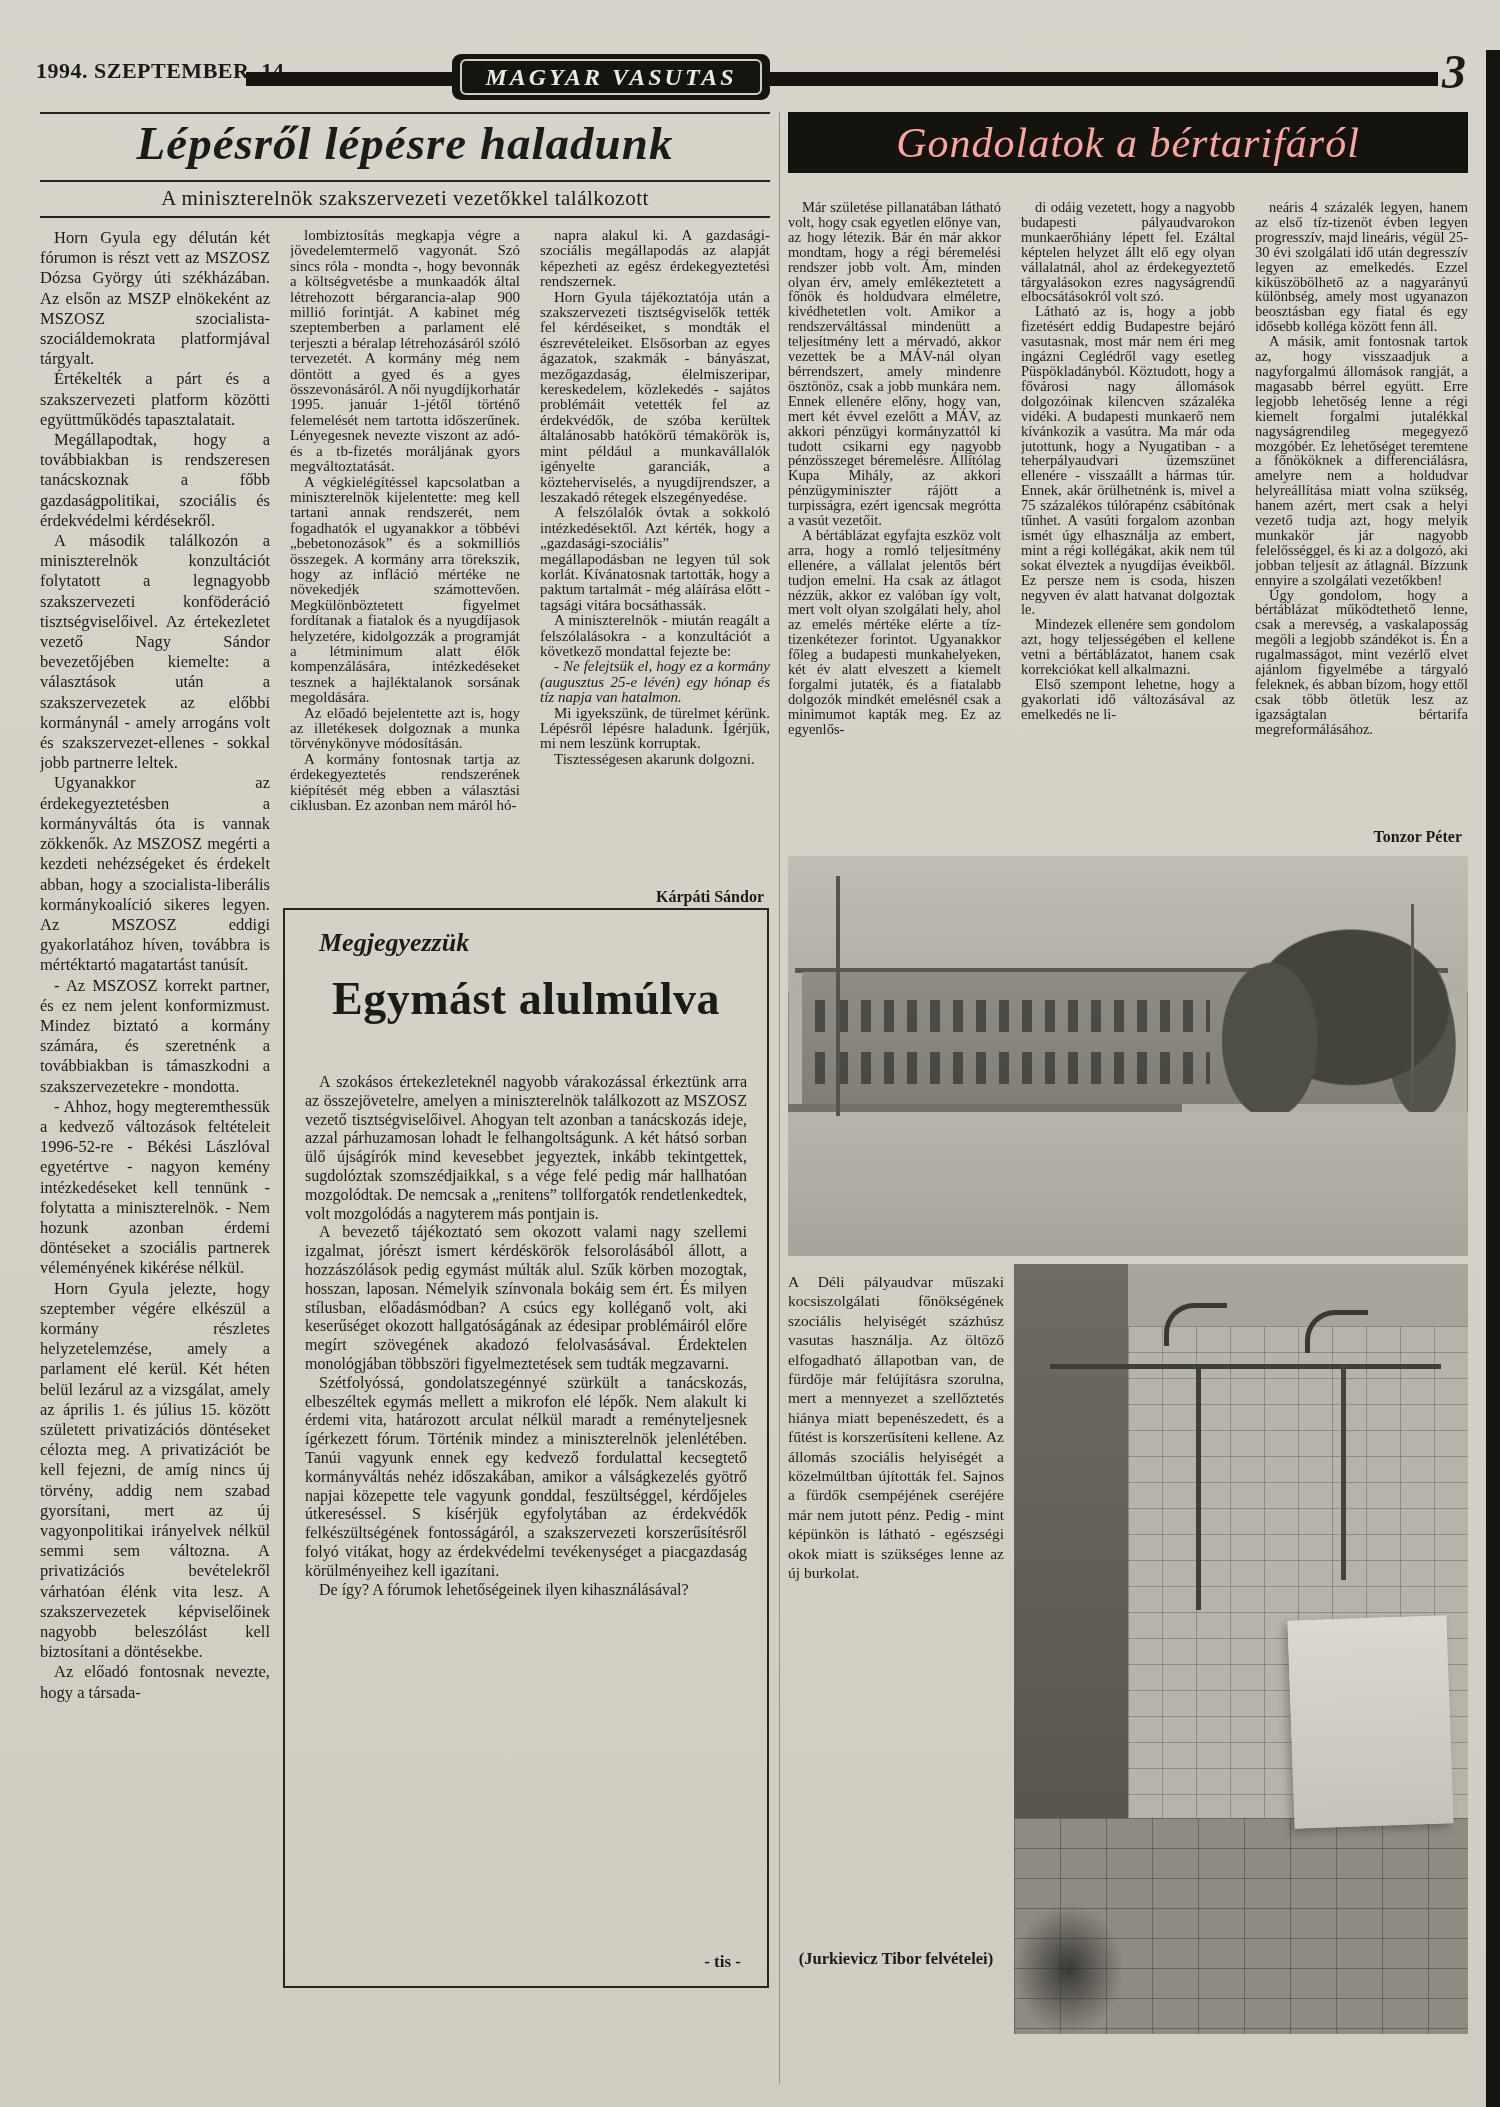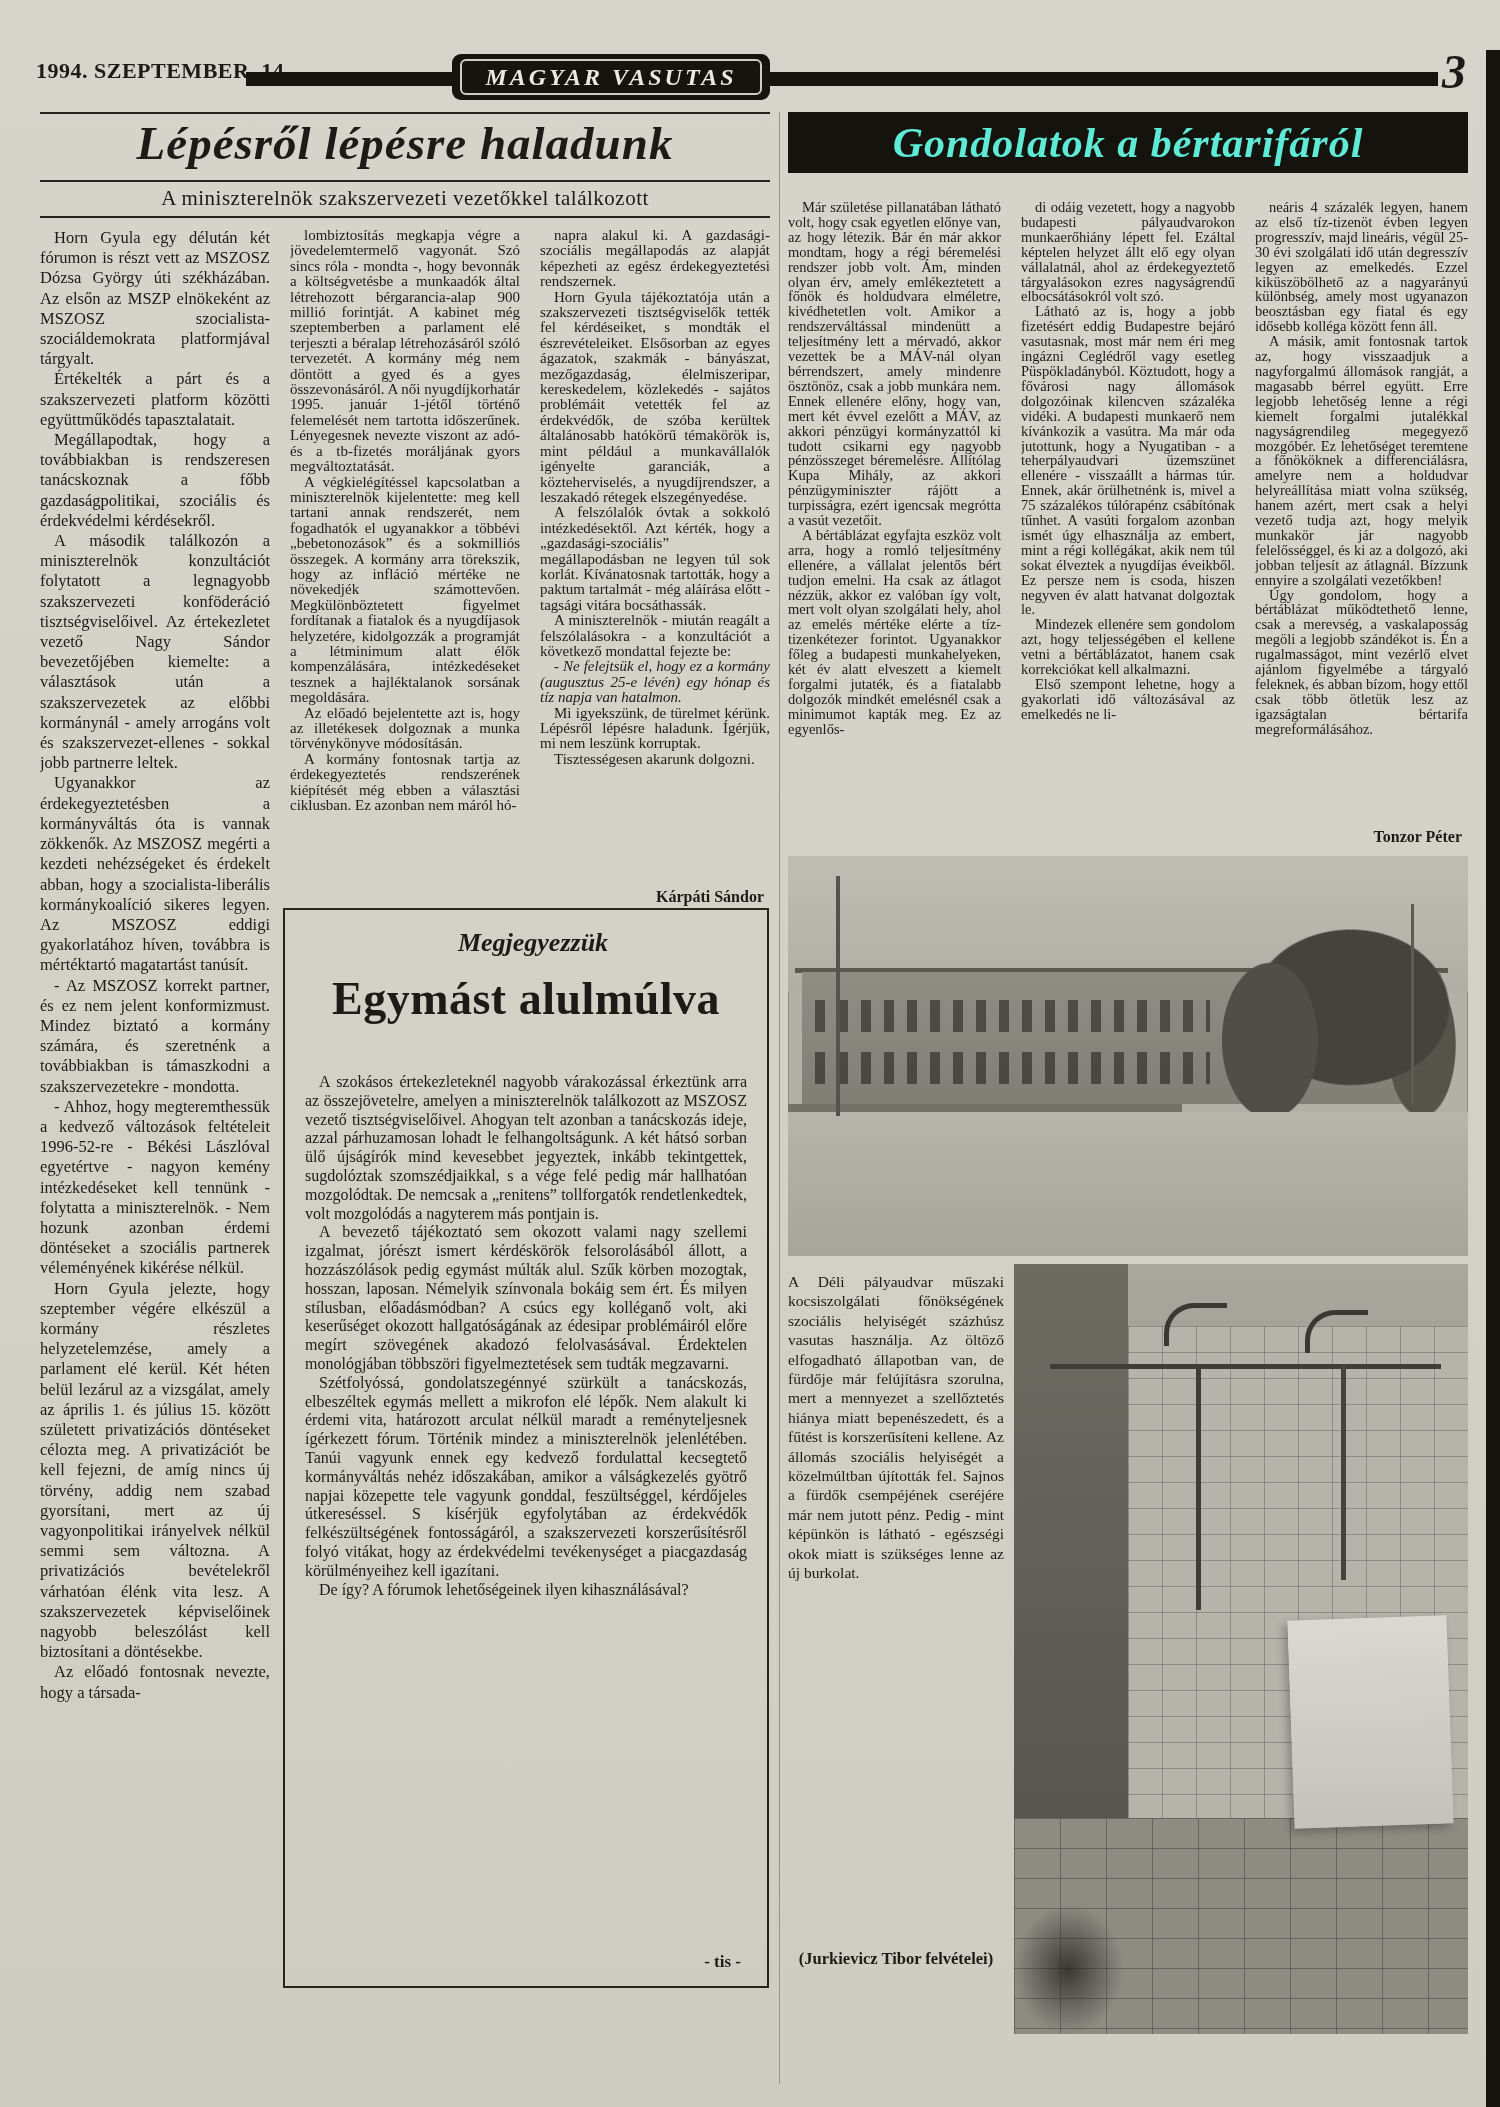--- a/index.html
+++ b/index.html
@@ -24,21 +24,21 @@
 
   
   .lt-rule{position:absolute;left:40px;width:730px;height:2px;background:#26241e;}
   .lt-title{position:absolute;left:40px;top:116px;width:730px;text-align:center;
     font-size:47px;font-style:italic;font-weight:700;letter-spacing:1px;}
   .lt-sub{position:absolute;left:40px;top:186px;width:730px;text-align:center;font-size:21px;letter-spacing:.5px;}
 
   
   .rt-bar{position:absolute;left:788px;top:112px;width:680px;height:61px;background:#14130e;
     display:flex;align-items:center;justify-content:center;}
-  .rt-title{color:#5eead4;font-size:42px;font-weight:700;font-style:italic;letter-spacing:1px;white-space:nowrap;}
+  .rt-title{color:#fca5a5;font-size:42px;font-weight:400;font-style:italic;letter-spacing:1px;white-space:nowrap;}
 
   
   .col{position:absolute;text-align:justify;hyphens:auto;}
   .para{margin:0;text-indent:14px;}
   .italic{font-style:italic;}
   .byline{text-align:right;font-weight:700;padding-right:6px;font-size:16px;flex:0 0 auto;}
   .flow{flex:1 1 auto;min-height:0;overflow:hidden;}
 
   .lcol1{left:40px;top:228px;width:230px;height:1856px;font-size:16.5px;line-height:20.2px;overflow:hidden;}
   .lcol2{left:290px;top:228px;width:230px;height:676px;font-size:15px;line-height:15.4px;overflow:hidden;}
@@ -46,21 +46,21 @@
     display:flex;flex-direction:column;}
 
   .rcol{font-size:14.5px;line-height:14.9px;}
   .rcol1{left:788px;top:200px;width:213px;height:645px;overflow:hidden;}
   .rcol2{left:1021px;top:200px;width:214px;height:645px;overflow:hidden;}
   .rcol3{left:1255px;top:200px;width:213px;height:645px;display:flex;flex-direction:column;}
 
   
   .box{position:absolute;left:283px;top:908px;width:486px;height:1080px;border:2px solid #26241e;
     box-sizing:border-box;padding:16px 20px 14px;display:flex;flex-direction:column;}
-  .box-kicker{font-size:26px;font-weight:700;font-style:italic;margin:2px 0 4px 14px;text-align:center;}
+  .box-kicker{font-size:26px;font-weight:700;font-style:italic;margin:2px 0 4px 14px;}
   .box-title{font-size:46px;font-weight:700;text-align:center;margin:10px 0 16px;letter-spacing:.5px;}
   .box-flow{flex:1 1 auto;min-height:0;overflow:hidden;font-size:16px;line-height:18.8px;text-align:justify;hyphens:auto;margin-top:32px;}
   .box .byline{font-size:17px;margin-top:8px;}
 
   
   .photo1{position:absolute;left:788px;top:856px;width:680px;height:400px;background:#b3b0a7;
     overflow:hidden;box-shadow:inset 0 0 0 1px #8b887f;}
   .p1-sky{position:absolute;left:0;top:0;right:0;height:34%;background:linear-gradient(#c0bdb4,#b1aea5);}
   .p1-building{position:absolute;left:2%;right:4%;top:29%;height:33%;background:linear-gradient(#908d84,#817e75);}
   .p1-roof{position:absolute;left:1%;right:3%;top:28%;height:5px;background:#5a584f;}

